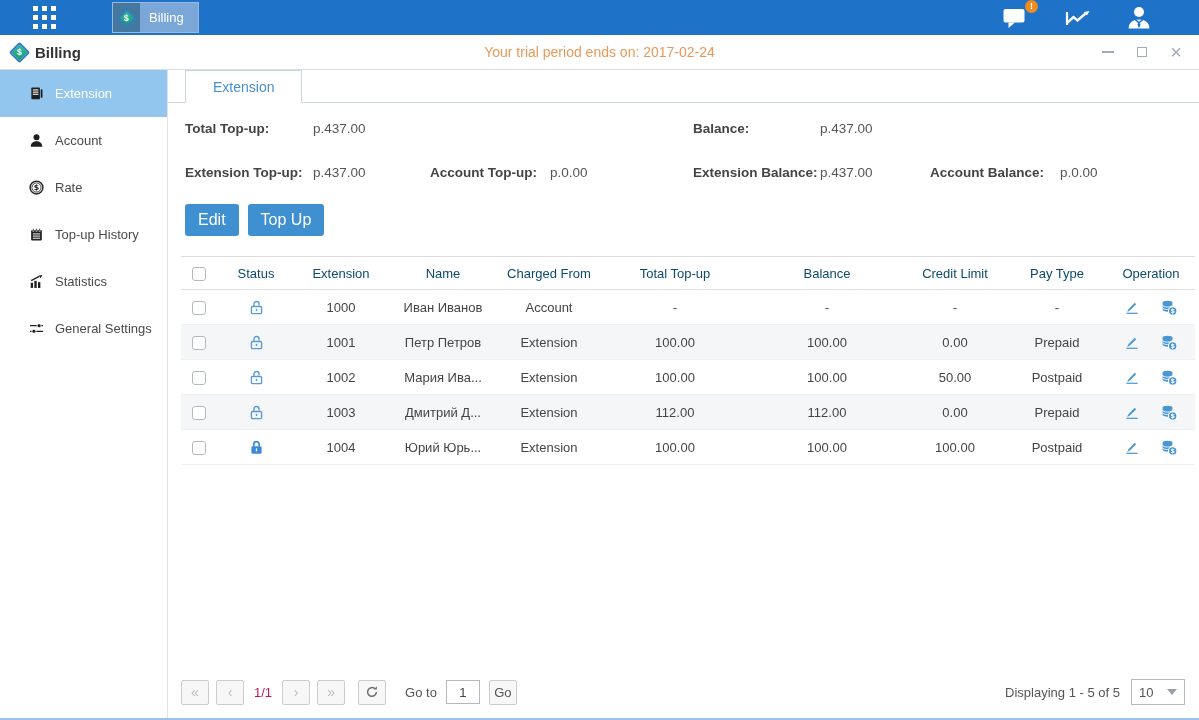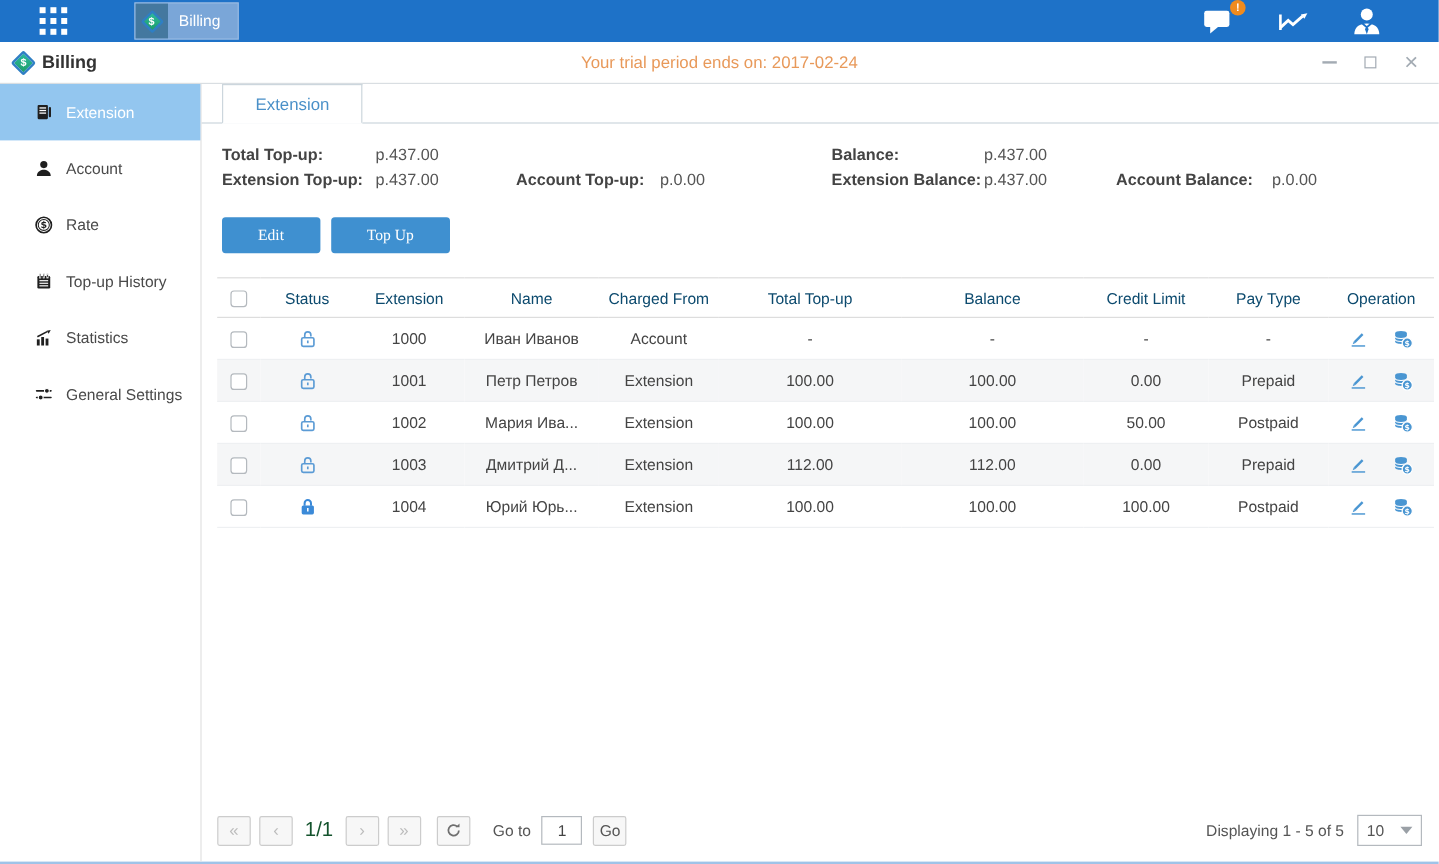--- a/index.html
+++ b/index.html
@@ -46,29 +46,29 @@
     cursor:pointer; color:#4a4a4a; font-size:13px; }
   .side-item.active { background:#93c6ef; color:#fff; }
   .side-item svg { flex:0 0 auto; }
 
   .main { flex:1; display:flex; flex-direction:column; min-width:0; }
   .tabbar { height:33px; border-bottom:1px solid #ccd6dd; padding-left:17px; flex:0 0 auto; }
   .tab { display:inline-block; height:33px; line-height:32px; padding:0 27px; background:#fff;
     border:1px solid #ccd6dd; border-bottom:1px solid #fff; color:#4a90c8; font-size:14px; cursor:pointer; }
 
   .summary { display:flex; margin:18px 14px 0 17px; }
-  .sgrid { display:grid; row-gap:6px; align-items:center; font-size:13.5px; color:#555; }
+  .sgrid { display:grid; row-gap:29px; align-items:center; font-size:13.5px; color:#555; }
   .sgrid b { color:#444; }
   .sum-left { width:508px; grid-template-columns:128px 117px 120px 1fr; }
   .sum-right { flex:1; grid-template-columns:127px 110px 130px 1fr; }
   .full { grid-column:2 / -1; }
 
   .actions { margin:24px 0 0 17px; display:flex; gap:9px; }
-  .btn { background:#3f90d0; color:#fff; border:none; font-size:13px; padding:7px 30px;
-    border-radius:3px; cursor:pointer; font-family:Liberation Serif, serif; }
+  .btn { background:#3f90d0; color:#fff; border:none; font-size:16px; padding:7px 13px;
+    border-radius:3px; cursor:pointer; font-family:Liberation Sans, sans-serif; }
 
   .tablewrap { margin:20px 14px 0 13px; }
   table { width:100%; border-collapse:collapse; table-layout:fixed; font-size:13px; color:#444; }
   thead th { border-top:1px solid #ddd; border-bottom:1px solid #ddd; height:33px;
     font-weight:normal; color:#0c4a6e; text-align:center; }
   tbody td { height:35px; text-align:center; }
   tbody tr { border-bottom:1px solid #eef0f2; }
   tbody tr.alt { background:#f5f6f7; }
   col.c-cbx{width:36px} col.c-status{width:78px} col.c-ext{width:92px} col.c-name{width:112px}
   col.c-from{width:100px} col.c-topup{width:152px} col.c-bal{width:152px} col.c-credit{width:104px}
@@ -78,21 +78,21 @@
   .lock { display:inline-flex; cursor:pointer; vertical-align:middle; }
   .lock .lk-closed { display:none; }
   .lock.locked .lk-closed { display:block; }
   .ops span { display:inline-flex; cursor:pointer; vertical-align:middle; }
   .ops span + span { margin-left:17px; }
 
   .pager { margin-top:auto; padding:8px 14px 13px 13px; display:flex; align-items:center; flex:0 0 auto; }
   .pbtn { min-width:28px; height:25px; background:#f7f7f7; border:1px solid #ccc; border-radius:2px;
     display:inline-flex; align-items:center; justify-content:center; color:#bcbcbc; font-size:14px;
     cursor:pointer; margin-right:7px; user-select:none; }
-  .pind { color:#14532d; margin:0 10px 0 3px; font-size:17px; }
+  .pind { color:#be185d; margin:0 10px 0 3px; font-size:13px; }
   .goto-lbl { color:#555; font-size:13px; margin:0 9px 0 12px; }
   .goto-input { width:34px; height:24px; border:1px solid #b4b9be; text-align:center; font-size:13px;
     color:#444; font-family:inherit; }
   .go-btn { margin-left:9px; color:#555; font-size:13px;text-align:right; }
   .displaying { margin-left:auto; color:#555; font-size:13px; }
   .psel { margin-left:11px; width:54px; height:25px; border:1px solid #b4b9be; background:#fff;
     display:inline-flex; align-items:center; justify-content:space-between; padding:12px 7px;
     color:#555; font-size:13px; cursor:pointer; }
   .caret { width:0; height:0; border-left:5px solid transparent; border-right:5px solid transparent;
     border-top:6px solid #9aa0a6; }

